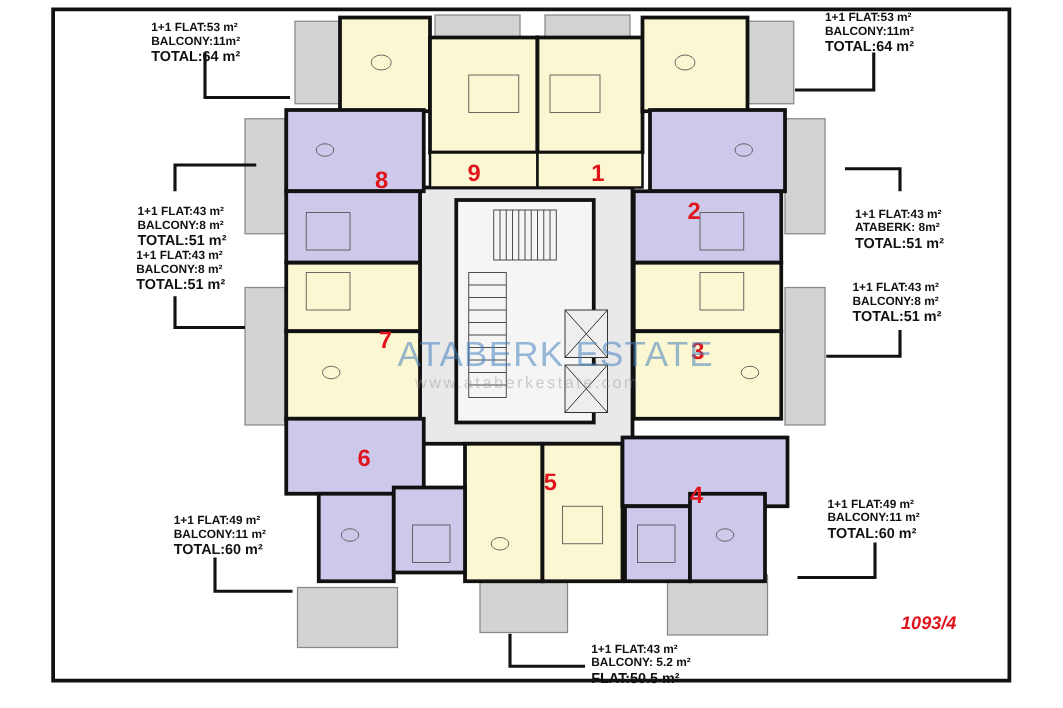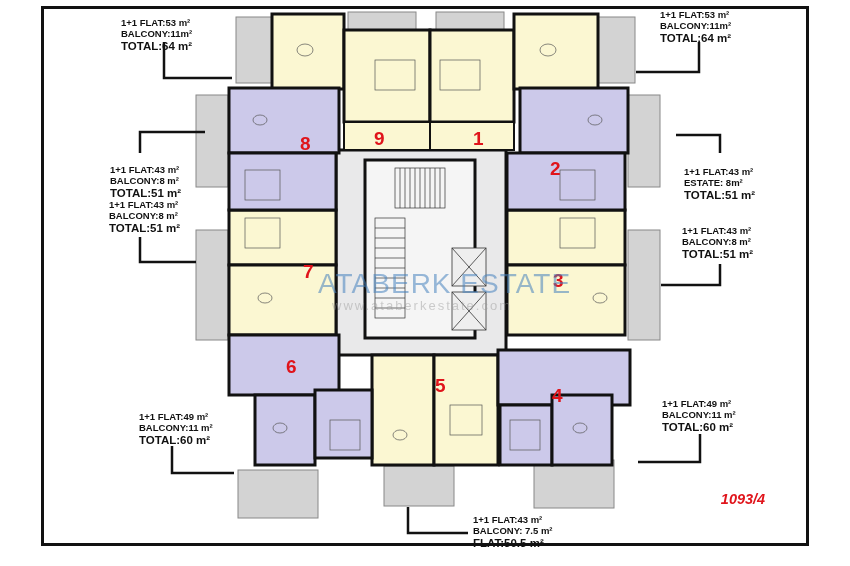--- a/index.html
+++ b/index.html
@@ -163,39 +163,39 @@
   <span class="l2">BALCONY:8 m²</span>
   <span class="l3">TOTAL:51 m²</span>
 </div>
 <div class="label" style="left:109px;top:200px;">
   <span class="l1">1+1 FLAT:43 m²</span>
   <span class="l2">BALCONY:8 m²</span>
   <span class="l3">TOTAL:51 m²</span>
 </div>
 <div class="label" style="left:684px;top:167px;">
   <span class="l1">1+1 FLAT:43 m²</span>
-  <span class="l2">ESTATE: 8m²</span>
+  <span class="l2">ATABERK: 8m²</span>
   <span class="l3">TOTAL:51 m²</span>
 </div>
 <div class="label" style="left:682px;top:226px;">
   <span class="l1">1+1 FLAT:43 m²</span>
   <span class="l2">BALCONY:8 m²</span>
   <span class="l3">TOTAL:51 m²</span>
 </div>
 <div class="label" style="left:139px;top:412px;">
   <span class="l1">1+1 FLAT:49 m²</span>
   <span class="l2">BALCONY:11  m²</span>
   <span class="l3">TOTAL:60 m²</span>
 </div>
 <div class="label" style="left:662px;top:399px;">
   <span class="l1">1+1 FLAT:49 m²</span>
   <span class="l2">BALCONY:11  m²</span>
   <span class="l3">TOTAL:60 m²</span>
 </div>
 <div class="label" style="left:473px;top:515px;">
   <span class="l1">1+1 FLAT:43 m²</span>
-  <span class="l2">BALCONY: 7.5 m²</span>
+  <span class="l2">BALCONY: 5.2 m²</span>
   <span class="l3">FLAT:50.5 m²</span>
 </div>
 
 <div class="title">
   <div>1093/4</div>
 </div>
 
 </body></html>

